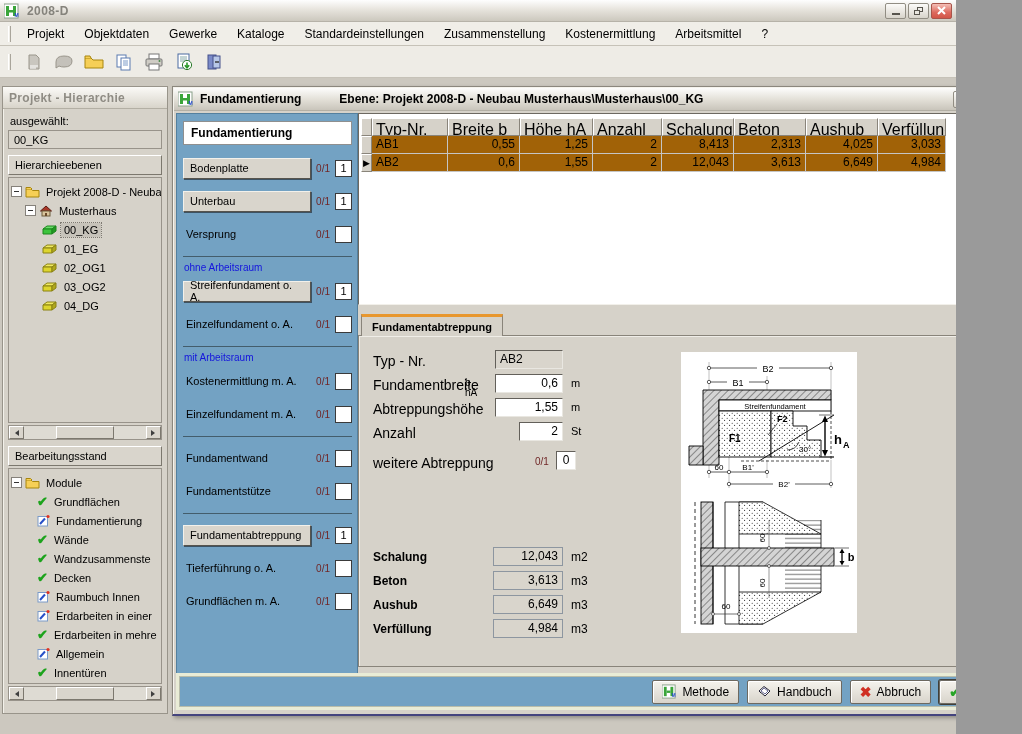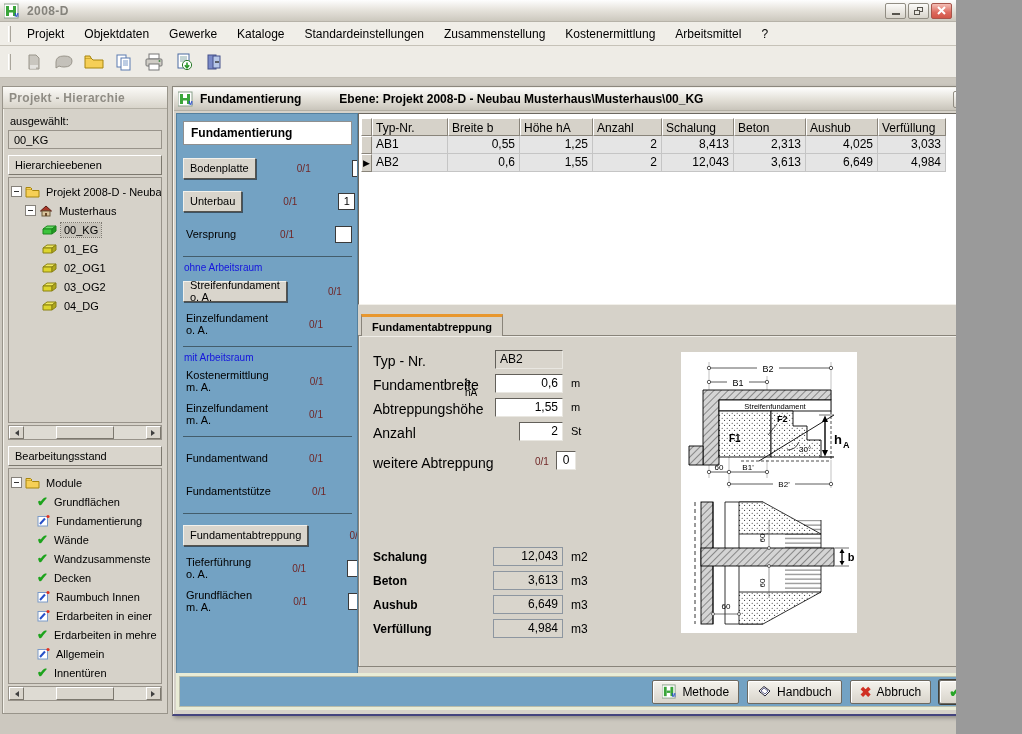--- a/index.html
+++ b/index.html
@@ -77,44 +77,44 @@
 .sub-subtitle { font-weight:bold; font-size:12px; margin-left:38px; }
 .swc { width:19px; height:17px; }
 
 .nav { position:absolute; left:3px; top:26px; width:182px; height:562px; background:#73a2c3;
   border:1px solid #54809e; padding:7px 5px 0 6px; overflow:hidden; }
 .nav-header { height:24px; background:#fff; border:1px solid #8f8f8f;
   display:flex; align-items:center; padding:0 7px; font-weight:bold; font-size:12px; margin-bottom:12px; }
 .sec { padding-top:0; }
 .sec + .sec { border-top:1px solid #435d6c; padding-top:10px; }
 .sec-header { font-size:10px; color:#1414dd; margin:-5px 0 7px 1px; }
-.nav-row { display:flex; align-items:center; height:22px; margin-bottom:11px;gap:36px; }
+.nav-row { display:flex; align-items:center; height:22px; margin-bottom:11px; }
 .nav-flat { width:129px; padding-left:3px; font-size:11px; }
 .nav-btn { width:129px; height:21px; background:#d9d5cc; border:1px solid;
   border-color:#f3f1eb #57544d #57544d #f3f1eb; box-shadow:1px 1px 0 #3d5262;
   display:flex; align-items:center; padding:0 6px; font-size:11px; }
 .nav-count { width:24px; text-align:right; font-size:10px; color:#702626; padding-right:5px; flex:none; }
 .nav-cb { width:17px; height:17px; background:#fff; border:1px solid #3a3a3a; flex:none;
   display:flex; align-items:center; justify-content:center; font-size:11px; }
 
 
 .grid-area { position:absolute; left:185px; top:26px; right:3px; height:192px; background:#fff;
   border:1px solid; border-color:#6d6961 #f2f0ea #f2f0ea #6d6961; }
 .vscroll { position:absolute; right:0; top:0; width:17px; height:100%; background:#ebe9e3;
   border-left:1px solid #b3afa4; display:flex; flex-direction:column; justify-content:space-between; align-items:center; padding:1px 0; }
 .vsbtn { width:15px; height:15px; background:#d9d5cc; border:1px solid; border-color:#fff #7c786e #7c786e #fff;
   display:flex; align-items:center; justify-content:center; }
 .grid { position:absolute; left:2px; top:4px; display:grid;
   grid-template-columns:11px 76px 72px 73px 69px 72px 72px 72px 68px; }
 .gh { height:18px; background:#d6d2c9; border:1px solid; border-color:#fff #89847a #89847a #fff;
-  font-size:12px; padding:2px 3px; overflow:hidden; white-space:nowrap; }
+  font-size:16px; padding:2px 3px; overflow:hidden; white-space:nowrap; }
 .gm { height:18px; background:#d6d2c9; border:1px solid; border-color:#fff #89847a #89847a #fff;
   font-size:9px; display:flex; align-items:center; justify-content:center; color:#000; }
 .gc { height:18px; border-right:1px solid #c5c5c5; border-bottom:1px solid #c5c5c5;
-  font-size:12px; padding:1px 4px; text-align:right; white-space:nowrap; background:#e5e5e5; }
+  font-size:12px; padding:1px 4px; text-align:right; white-space:nowrap; background:#a16207; }
 .gc.left { text-align:left; }
 
 
 .tab { position:absolute; left:188px; top:227px; width:142px; height:22px; background:#d6d2c9;
   border:1px solid #89847a; border-bottom:none; border-top:3px solid #e8972e; z-index:2;
   display:flex; align-items:center; justify-content:center; font-weight:bold; font-size:11px; }
 .form { position:absolute; left:185px; top:248px; right:7px; height:332px; background:#d6d2c9;
   border:1px solid #89847a; box-shadow:inset 1px 1px 0 #efede7; }
 .f-label { position:absolute; left:14px; font-size:14px; }
 .f-sub { position:absolute; font-size:10px; }

